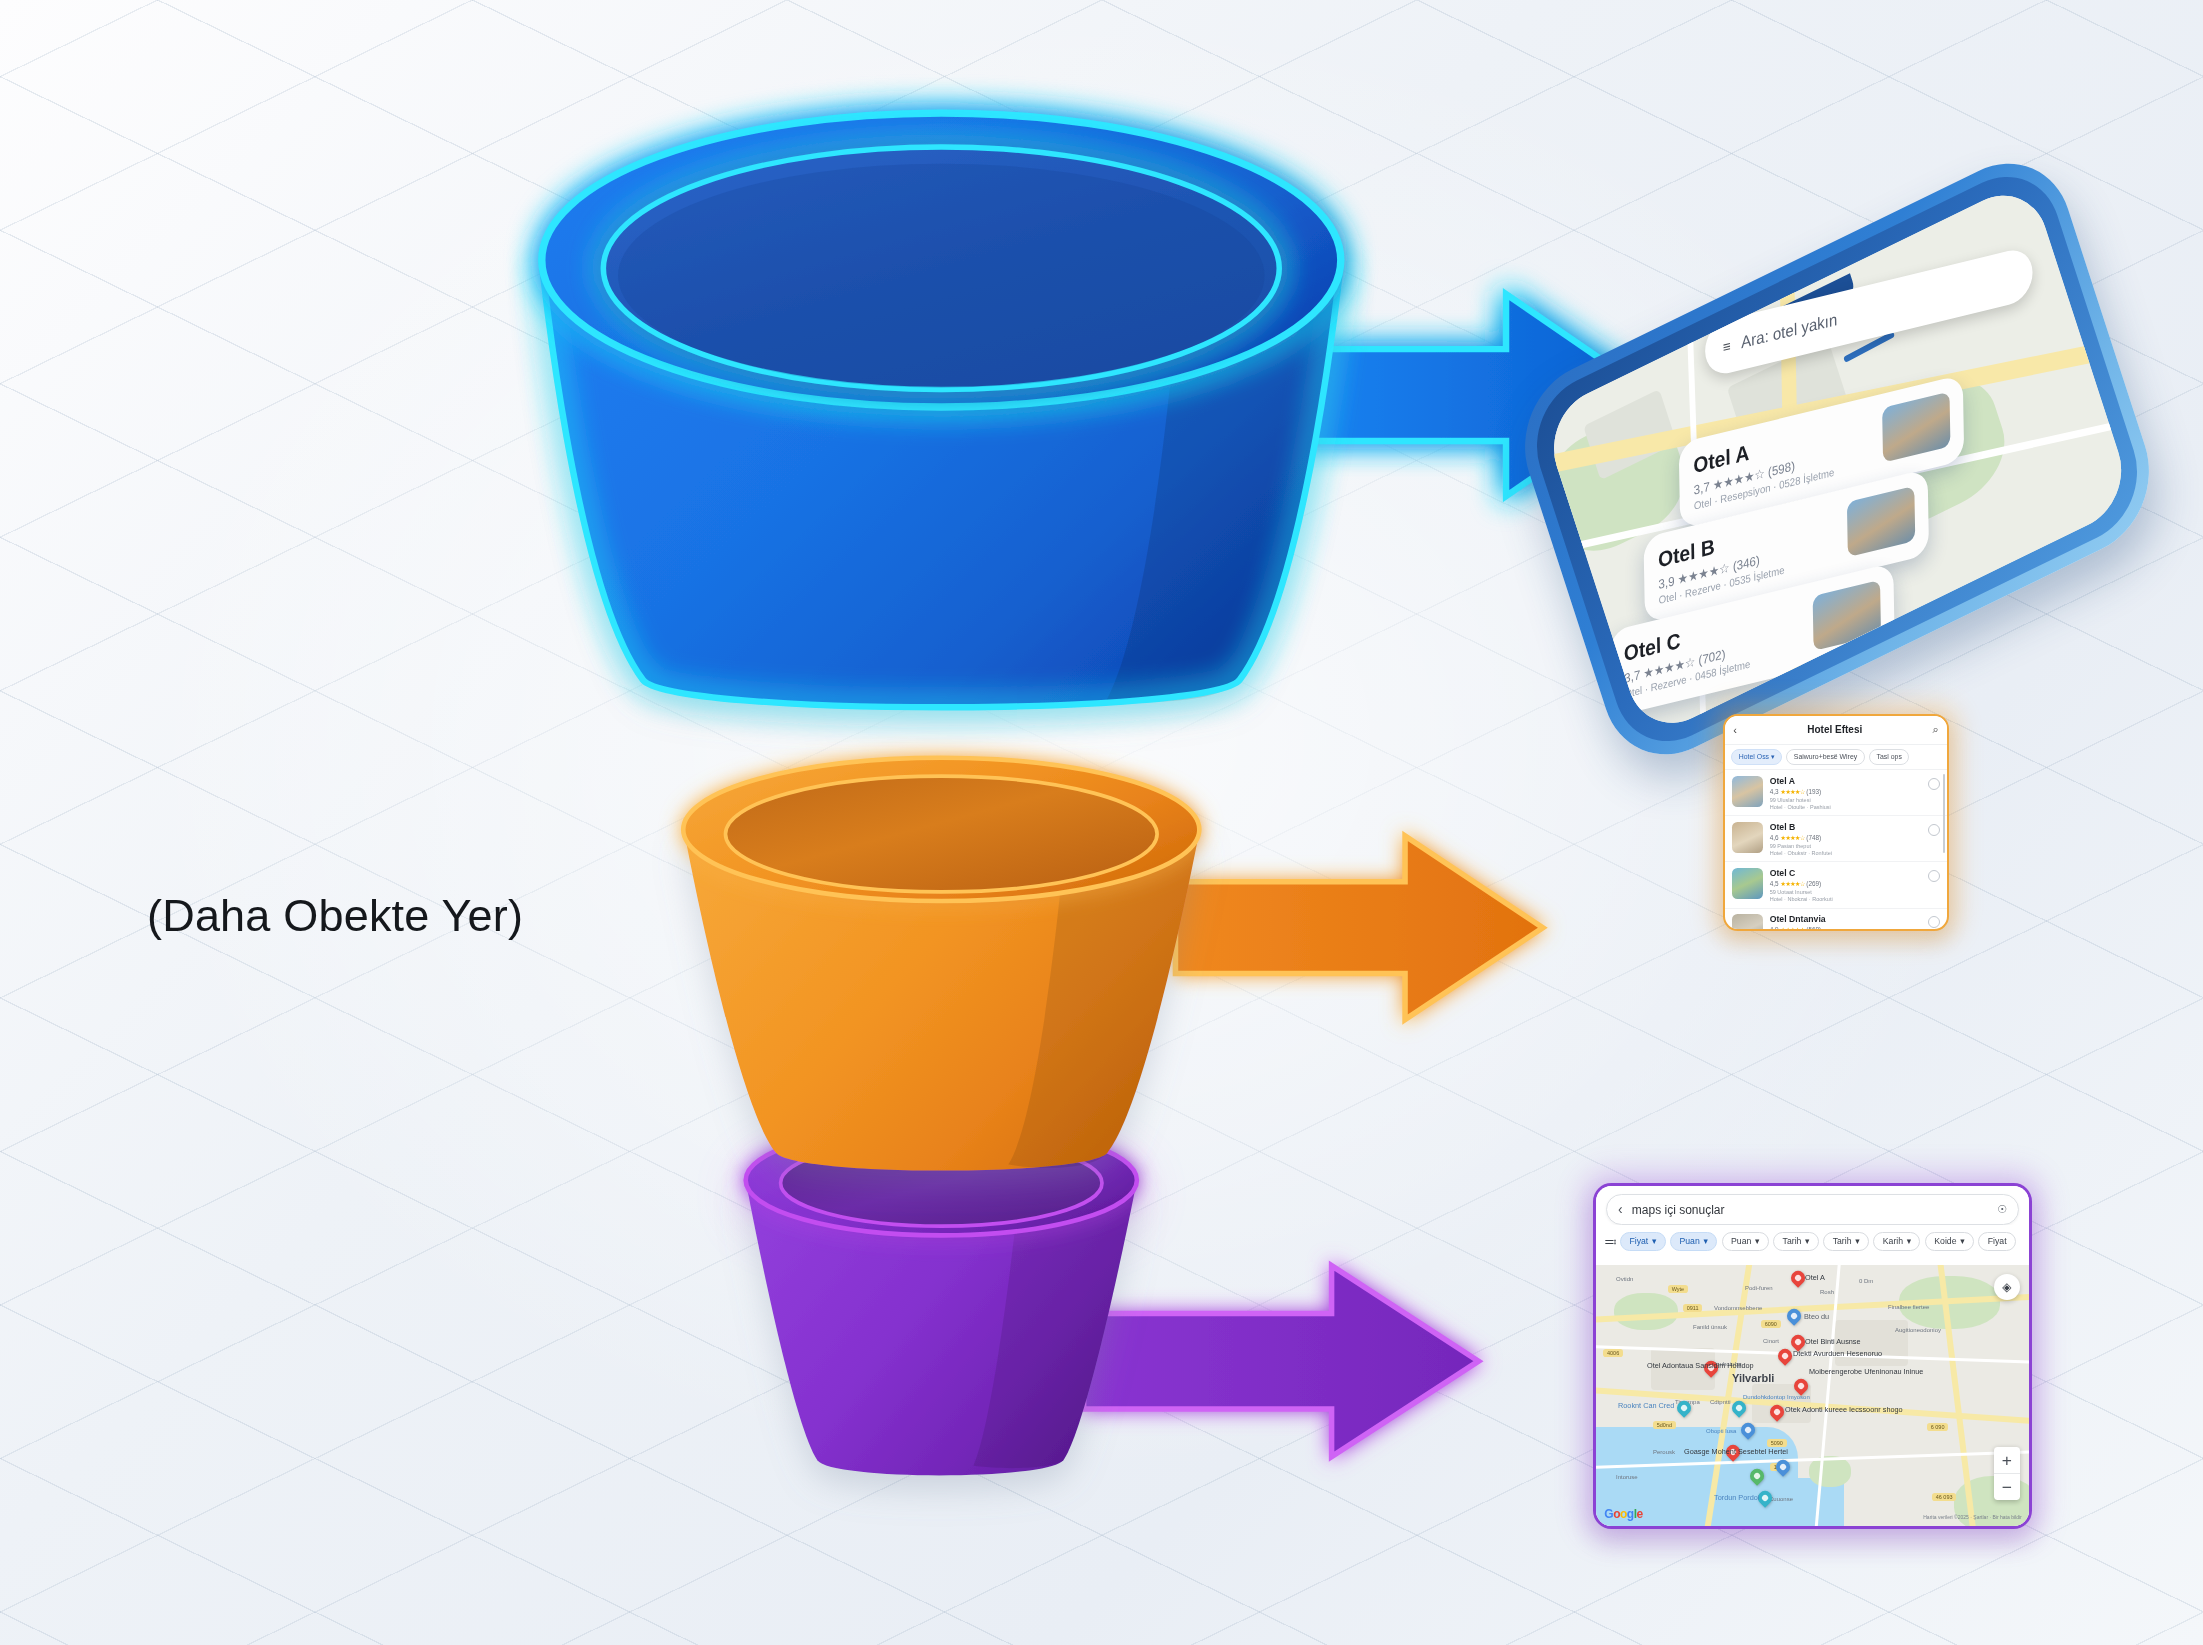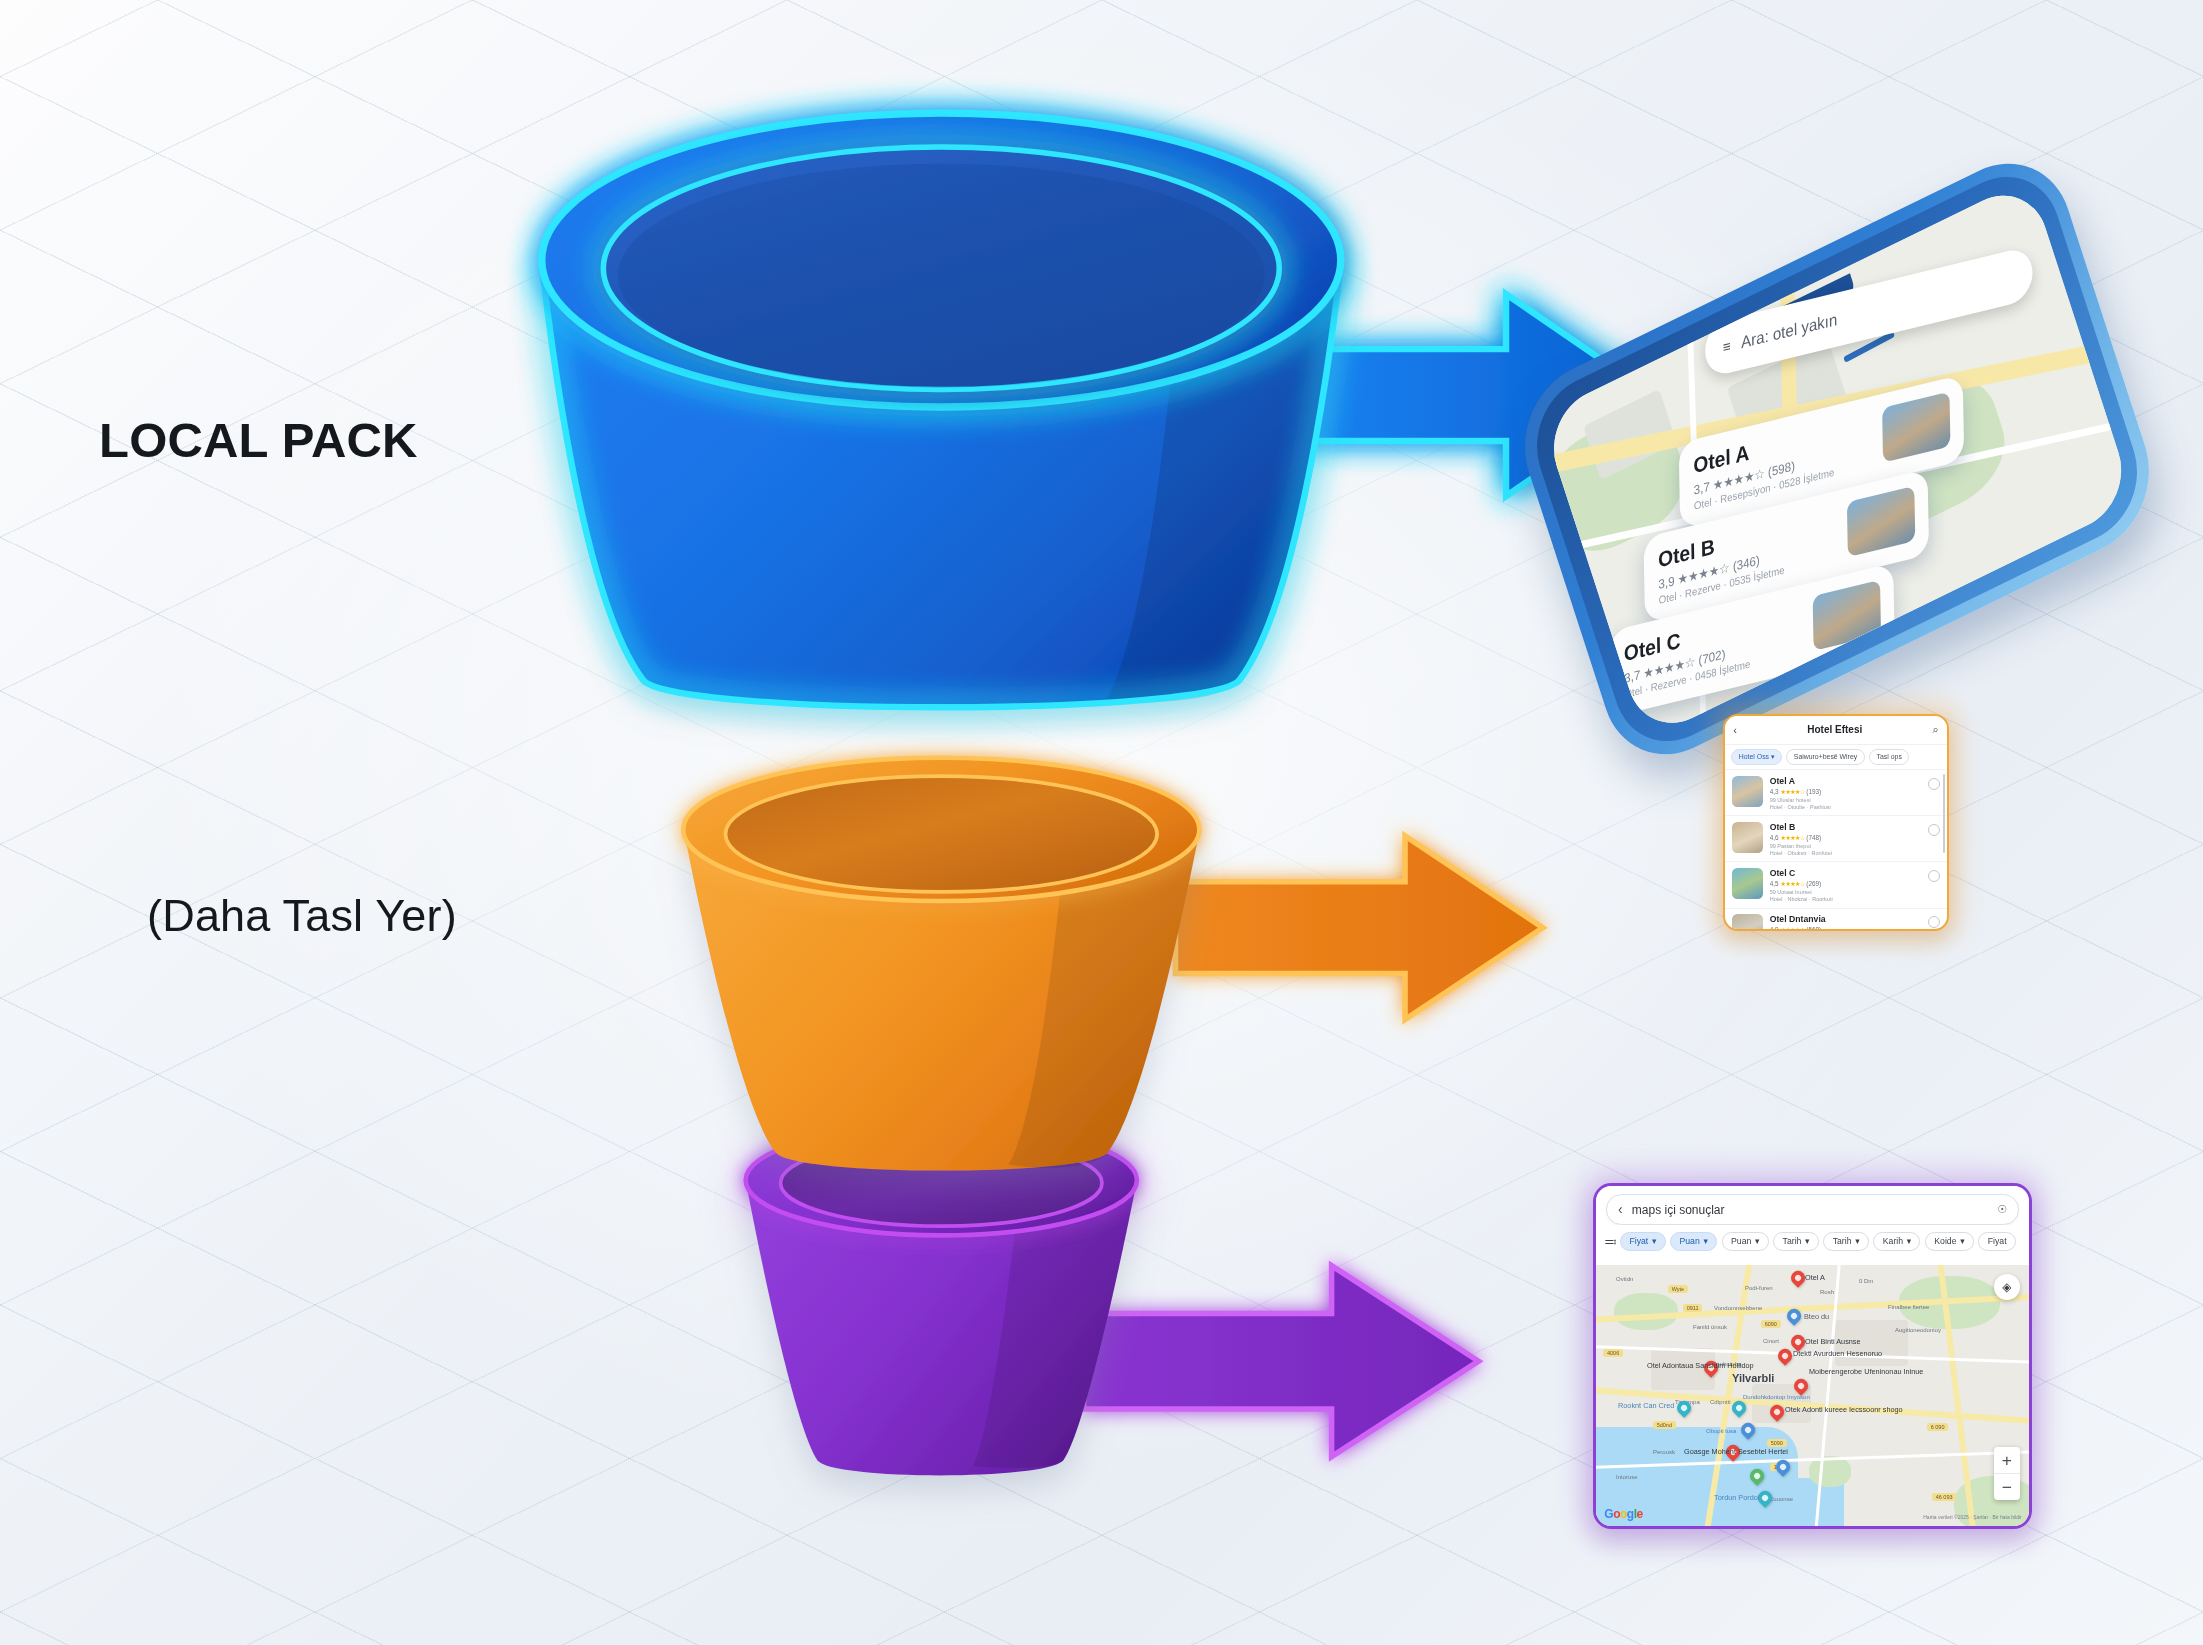--- a/index.html
+++ b/index.html
@@ -283,25 +283,24 @@
 
     <ellipse cx="1025" cy="283" rx="435" ry="160" fill="url(#gBlue)" stroke="#2ee6ff" stroke-width="8" filter="url(#glowCyan)"></ellipse>
 
     <ellipse cx="1025" cy="292" rx="368" ry="132" fill="url(#gBlueTop)" stroke="#2ee6ff" stroke-width="6" filter="url(#glowCyan)"></ellipse>
 
     <ellipse cx="1025" cy="300" rx="352" ry="122" fill="#123f93" opacity="0.25"></ellipse>
   </g>
 </svg>
 
 <div class="label" id="label-pack">
-  <span class="l1">LOCAL PACK</span>
 </div>
 
 <div class="label" id="label-finder">
-  <span class="l2">(Daha Tasl Yer)</span>
+  <span class="l2">(Daha Obekte Yer)</span>
 </div>
 
 <div class="label" id="label-maps">
 </div>
 
 <div id="phone">
   <div class="phone-body"></div>
   <div class="phone-screen">
     <div class="map-bg">
       <div class="m-green" style="left:-18.4px;top:37px;width:138px;height:110px;"></div>

